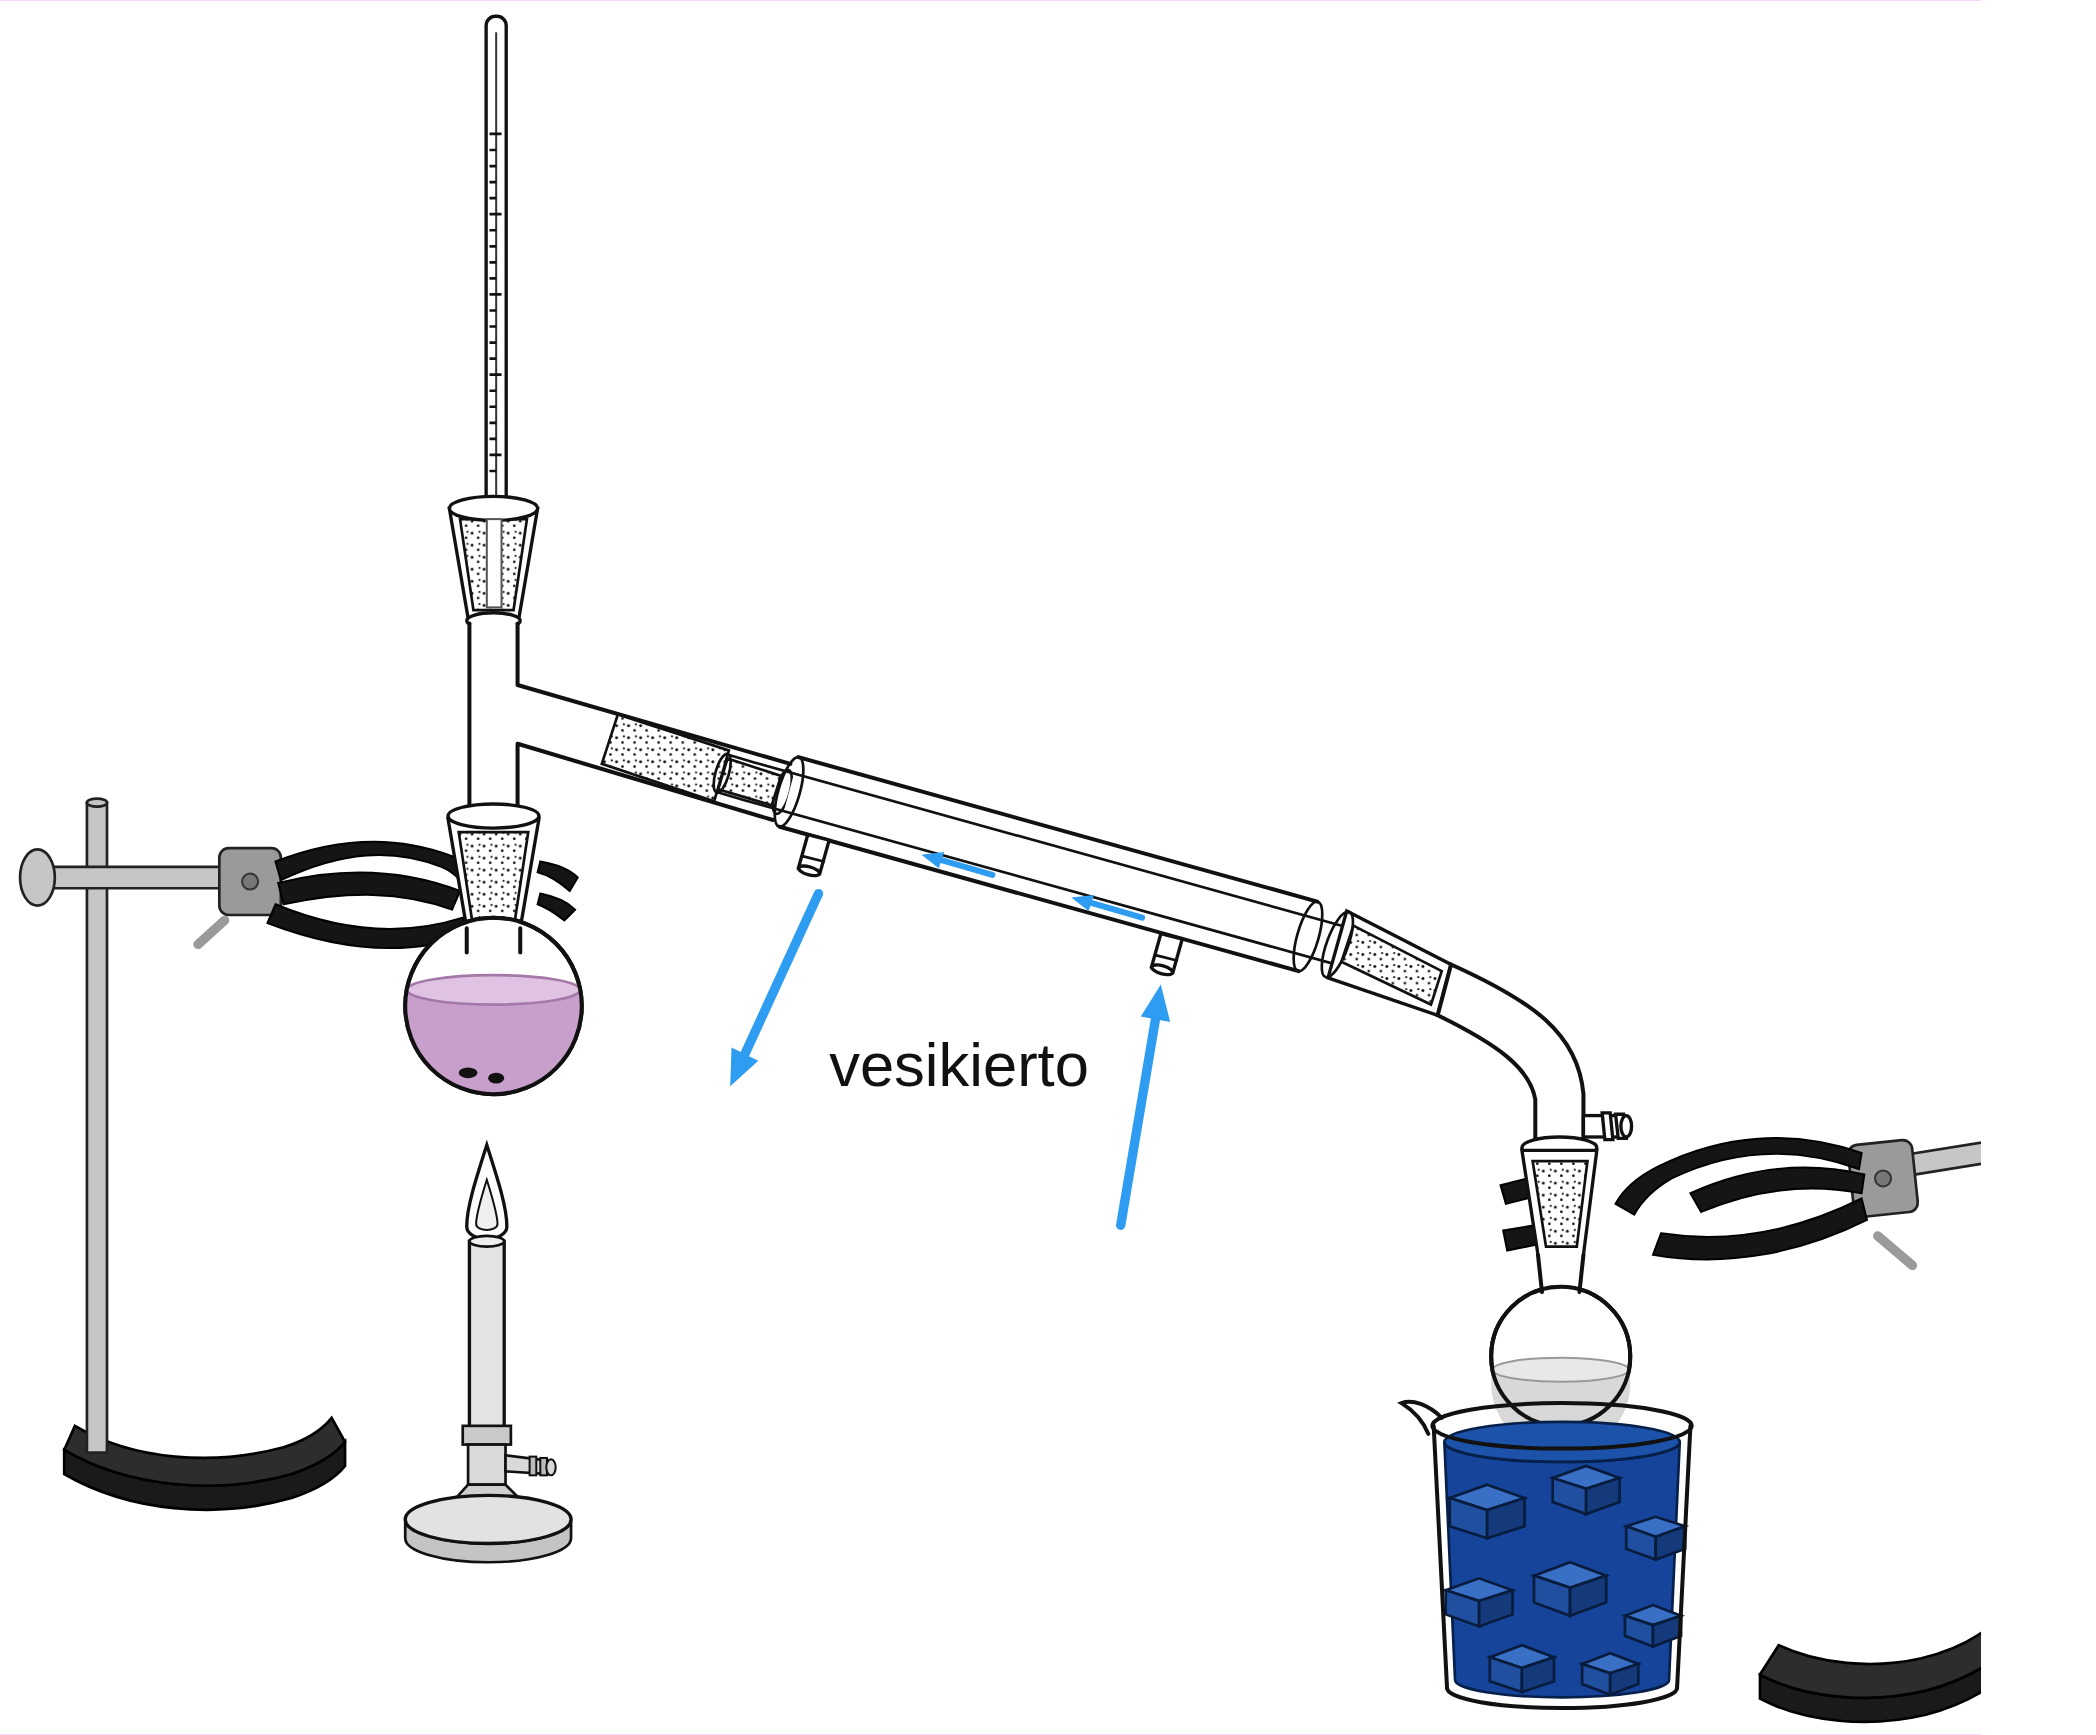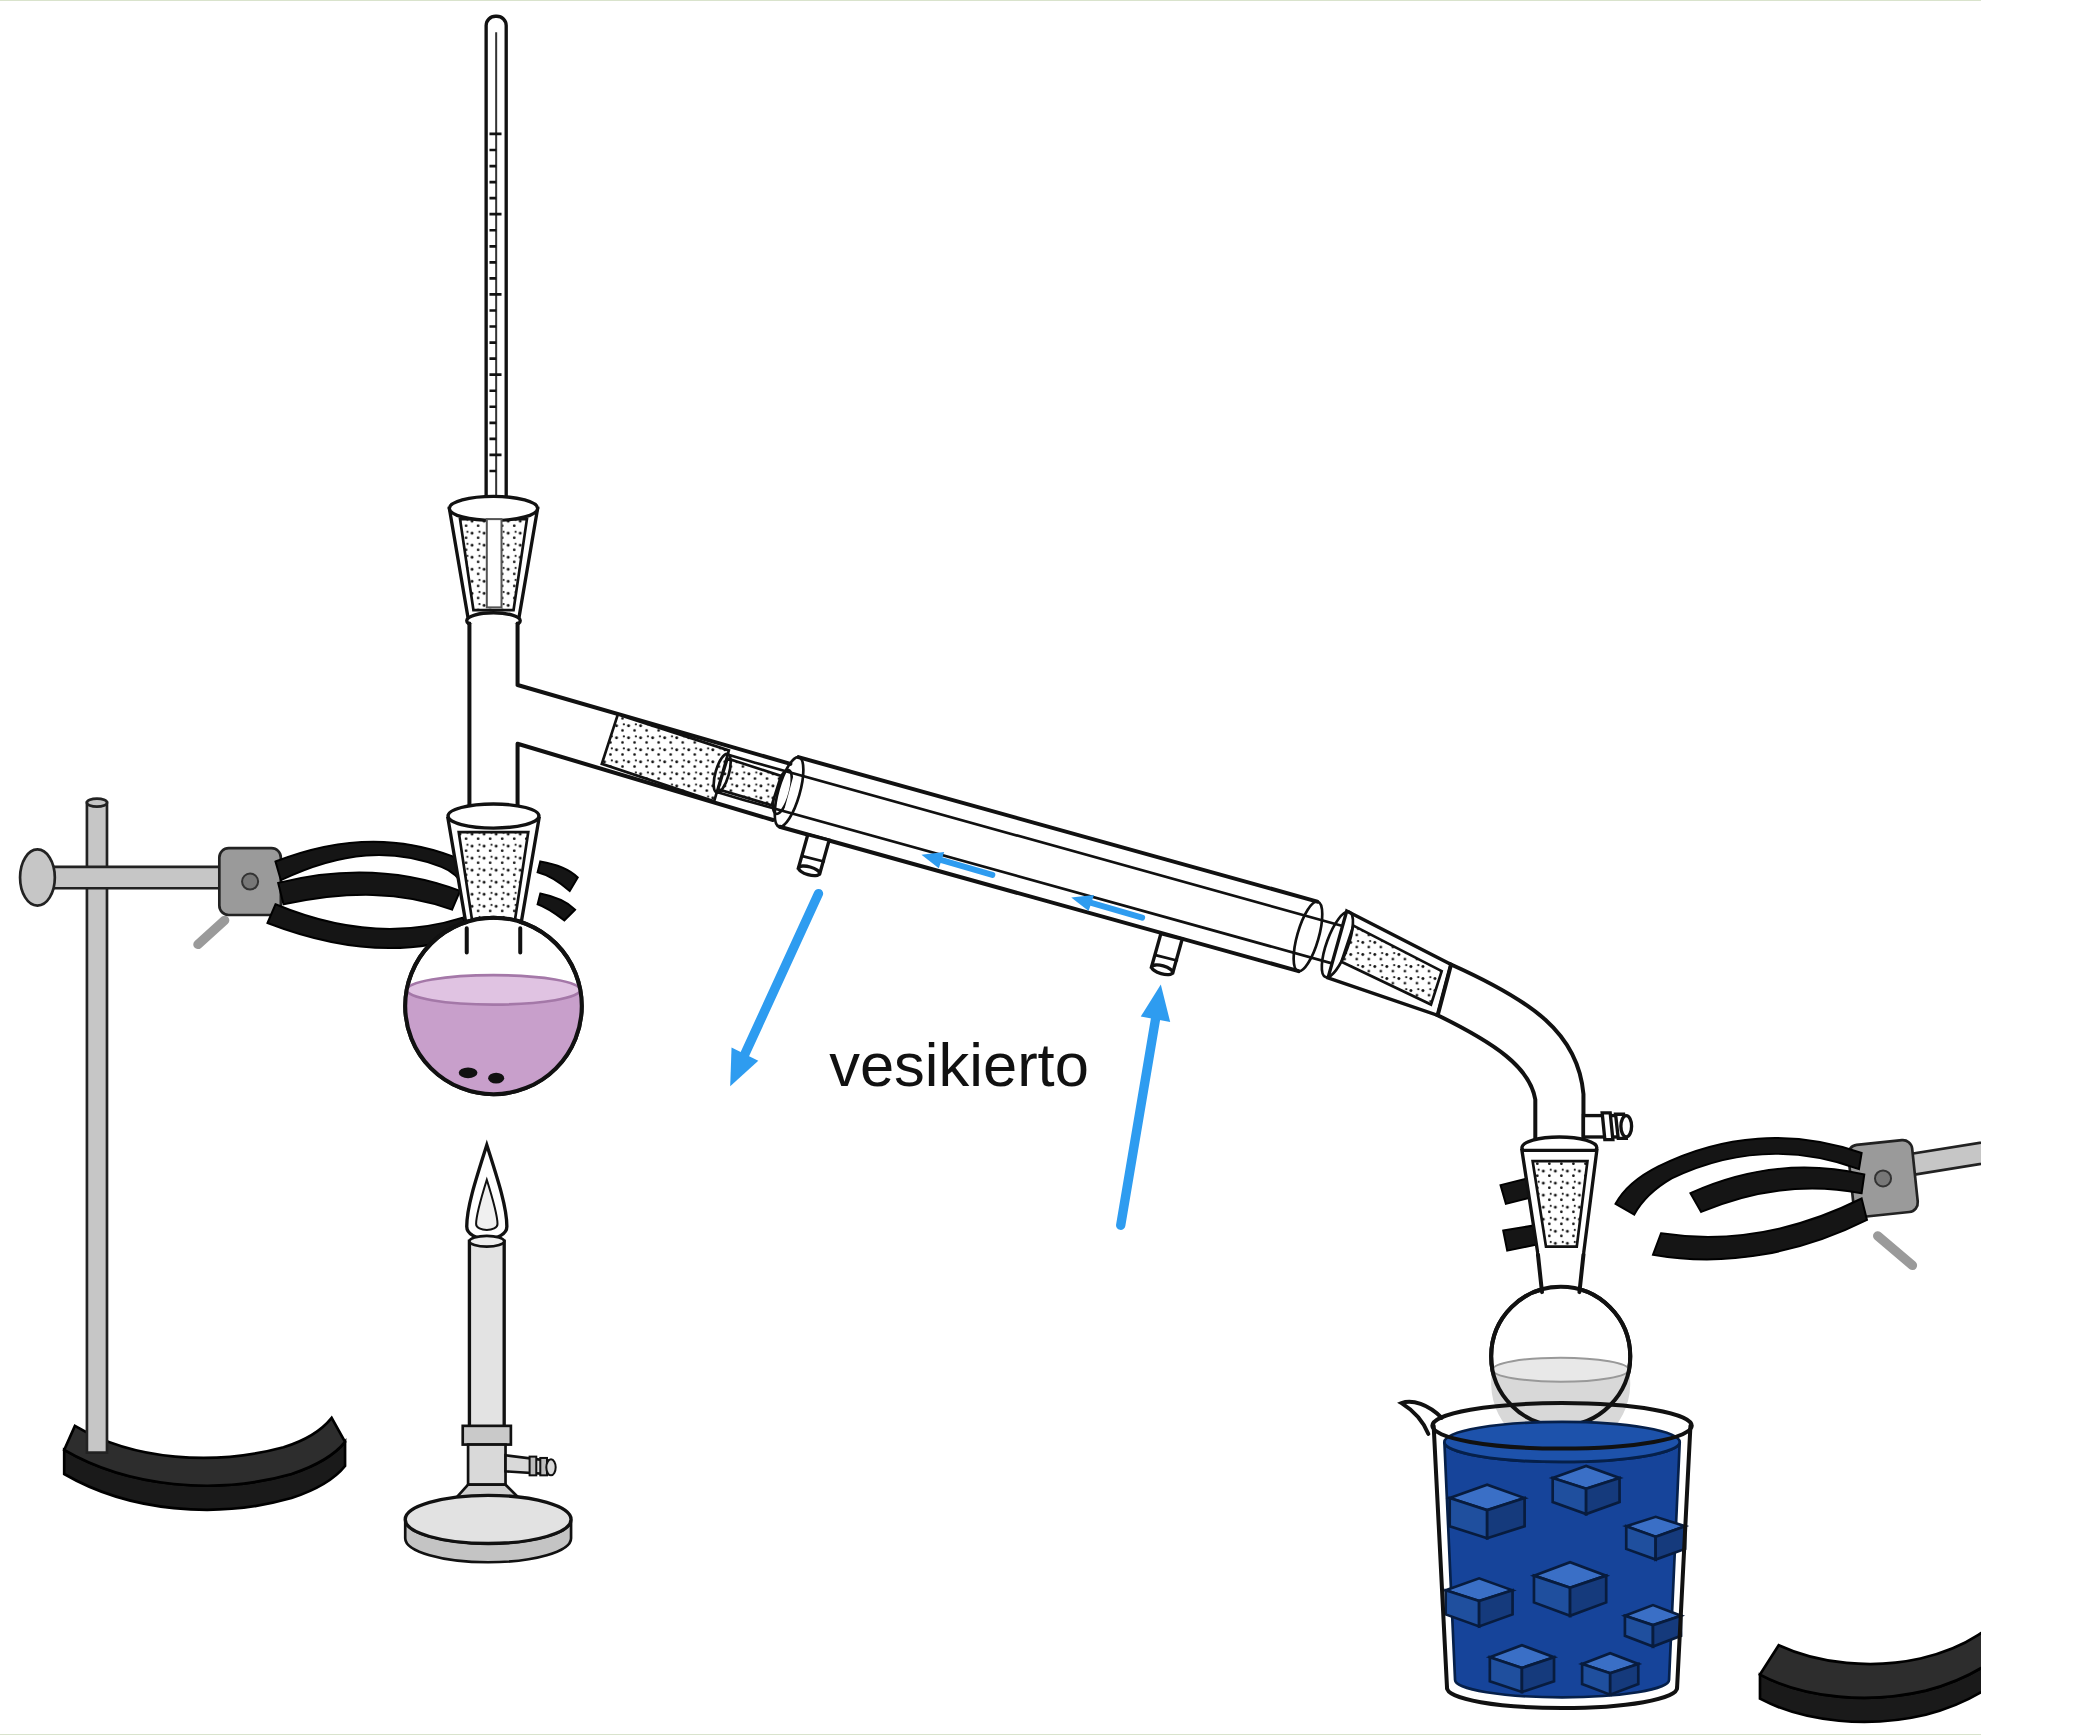--- a/index.html
+++ b/index.html
@@ -12,21 +12,21 @@
     --ice-top:#3a6fc6;
     --ice-left:#1f4f9e;
     --ice-right:#153a7c;
     --receiver-liquid:#d8d8d8;
     --metal:#c6c6c6;
     --clamp-black:#151515;
     --base-dark:#2d2d2d;
     --burner-body:#e3e3e3;
   }
   html,body{margin:0;padding:0;background:#fff;}
-  .stage{width:1981px;height:1735px;background:#4d7c0f;overflow:hidden;}
+  .stage{width:1981px;height:1735px;background:#d946ef;overflow:hidden;}
   svg{display:block;}
   .glass{fill:#fff;stroke:var(--outline);stroke-width:3;}
   .glass2{fill:#fff;stroke:var(--outline);stroke-width:2.5;}
   .gline{fill:none;stroke:var(--outline);stroke-width:3;stroke-linecap:round;}
   .gline2{fill:none;stroke:var(--outline);stroke-width:2;stroke-linecap:round;}
   .gfill{fill:#fff;stroke:none;}
   .speckle{fill:url(#speckle);stroke:var(--outline);stroke-width:2;}
   .metal{fill:var(--metal);stroke:#222;stroke-width:2;}
   .metal-dark{fill:#9a9a9a;stroke:#222;stroke-width:2;}
   .clamp{fill:var(--clamp-black);stroke:#000;stroke-width:1.5;}

